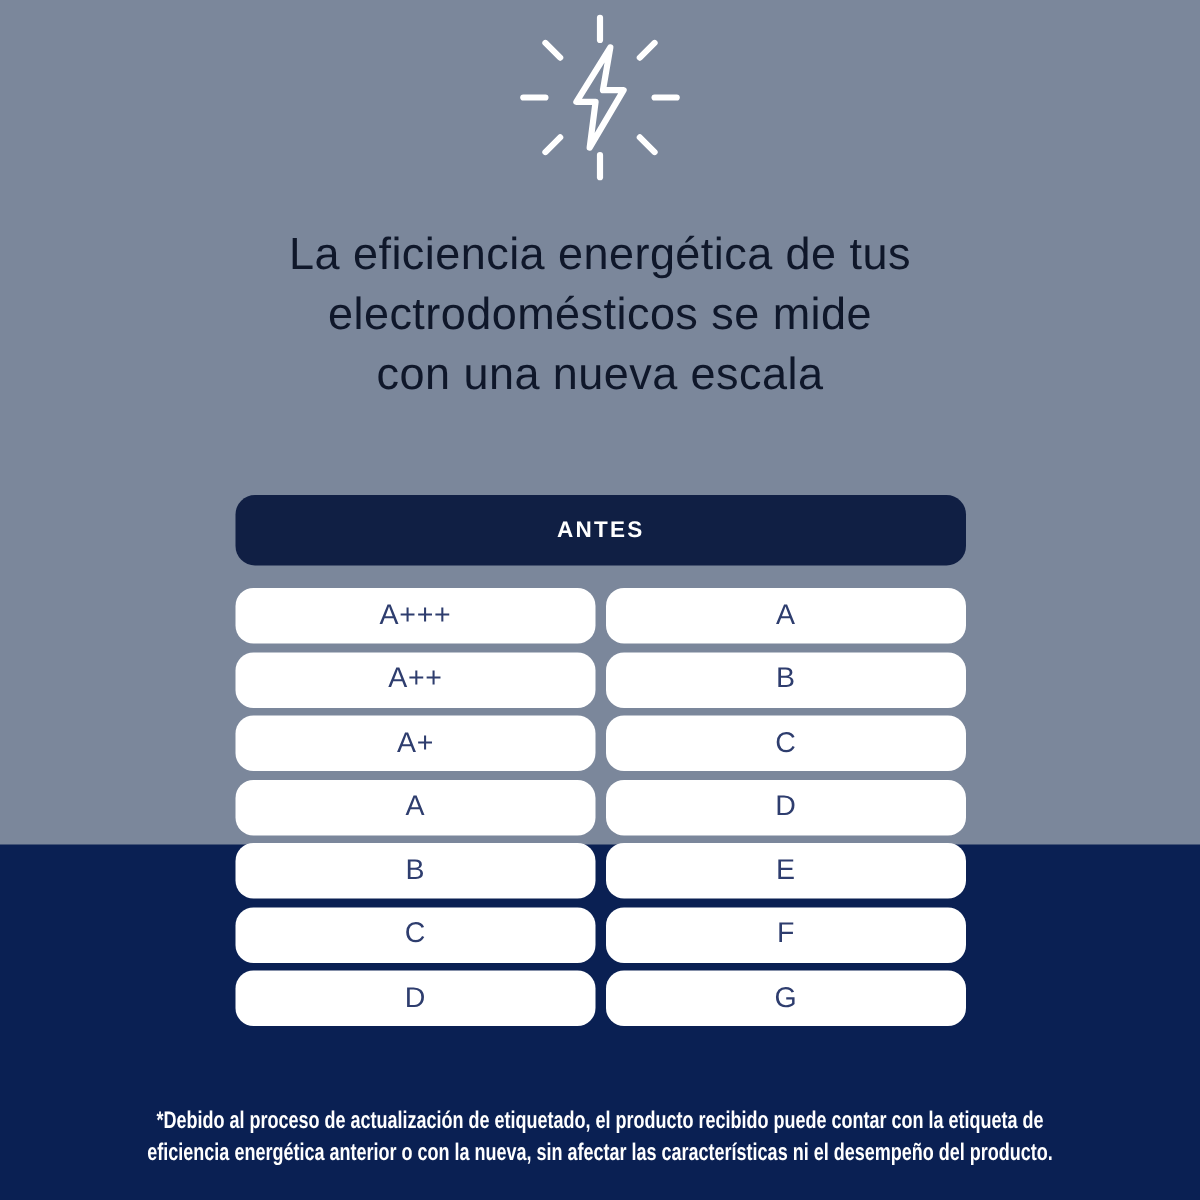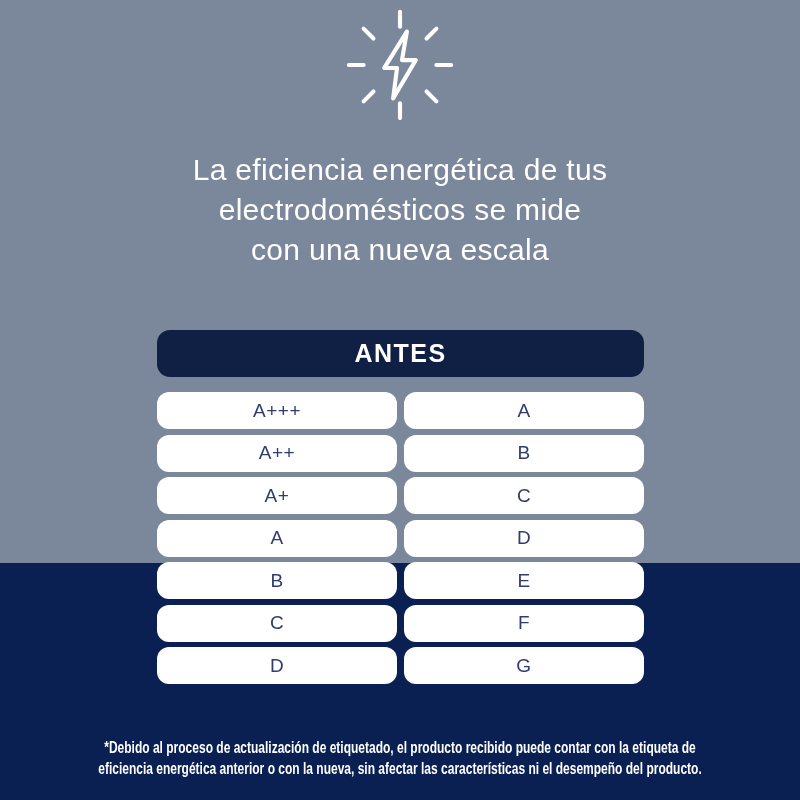--- a/index.html
+++ b/index.html
@@ -20,36 +20,36 @@
     background:#0a2053;
   }
 
   .spark {
     position:absolute; top:6px; left:341px; width:118px; height:118px;
   }
   .spark svg { width:100%; height:100%; display:block; }
 
   .title {
     position:absolute; top:150px; left:0; width:800px;
-    text-align:center; color:#ffffff;
+    text-align:center; color:#0f172a;
     font-size:30px; line-height:40px; font-weight:400;
     letter-spacing:0.3px;
     white-space:pre-line;
   }
 
   .table {
     position:absolute; top:330px; left:157px; width:487px;
   }
   .thead {
     height:47px; background:#101f44; border-radius:13px;
     display:flex; align-items:center; margin-bottom:15px;
   }
   .thead .th {
     flex:1; text-align:center; color:#ffffff;
-    font-weight:700; font-size:25px; letter-spacing:1.5px;
+    font-weight:700; font-size:15px; letter-spacing:1.5px;
   }
   .trow { display:flex; gap:7px; margin-bottom:5.5px; }
   .pill {
     flex:1; height:37px; background:#ffffff; border-radius:12px;
     display:flex; align-items:center; justify-content:center;
     color:#2e3d6e; font-size:19px; font-weight:400; letter-spacing:0.5px;
   }
 
   .footer {
     position:absolute; top:737px; left:-105px; width:1010px;

